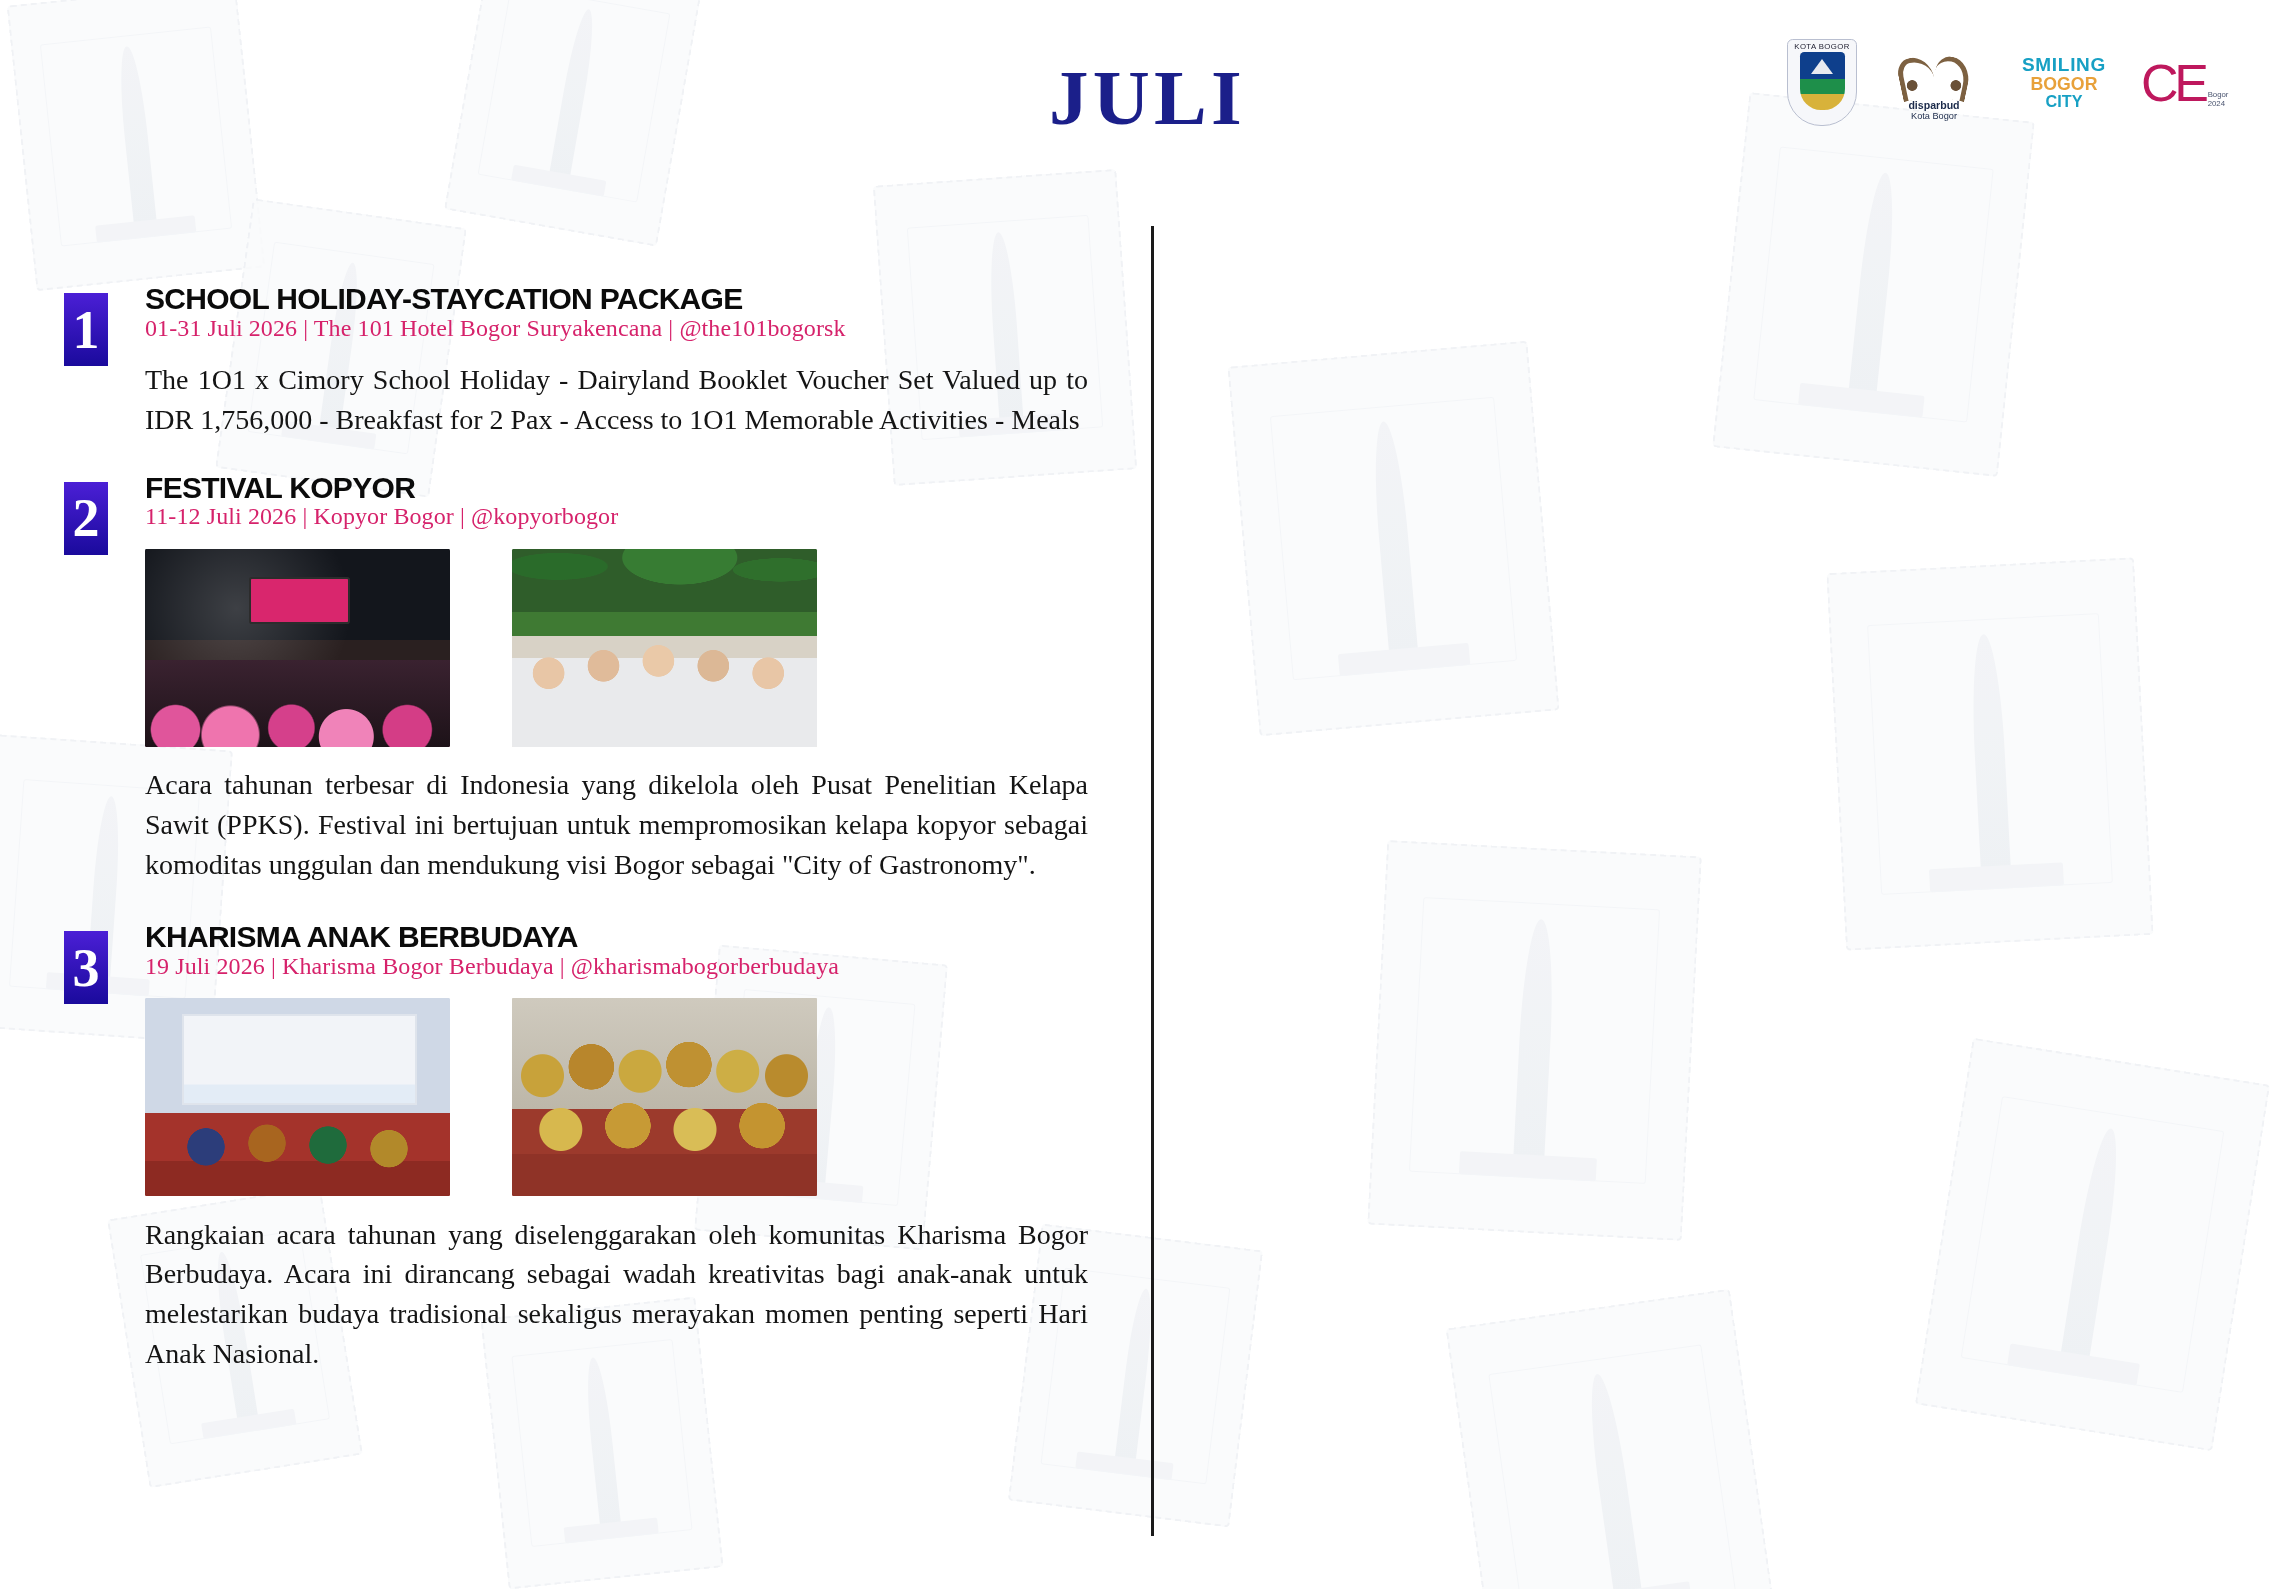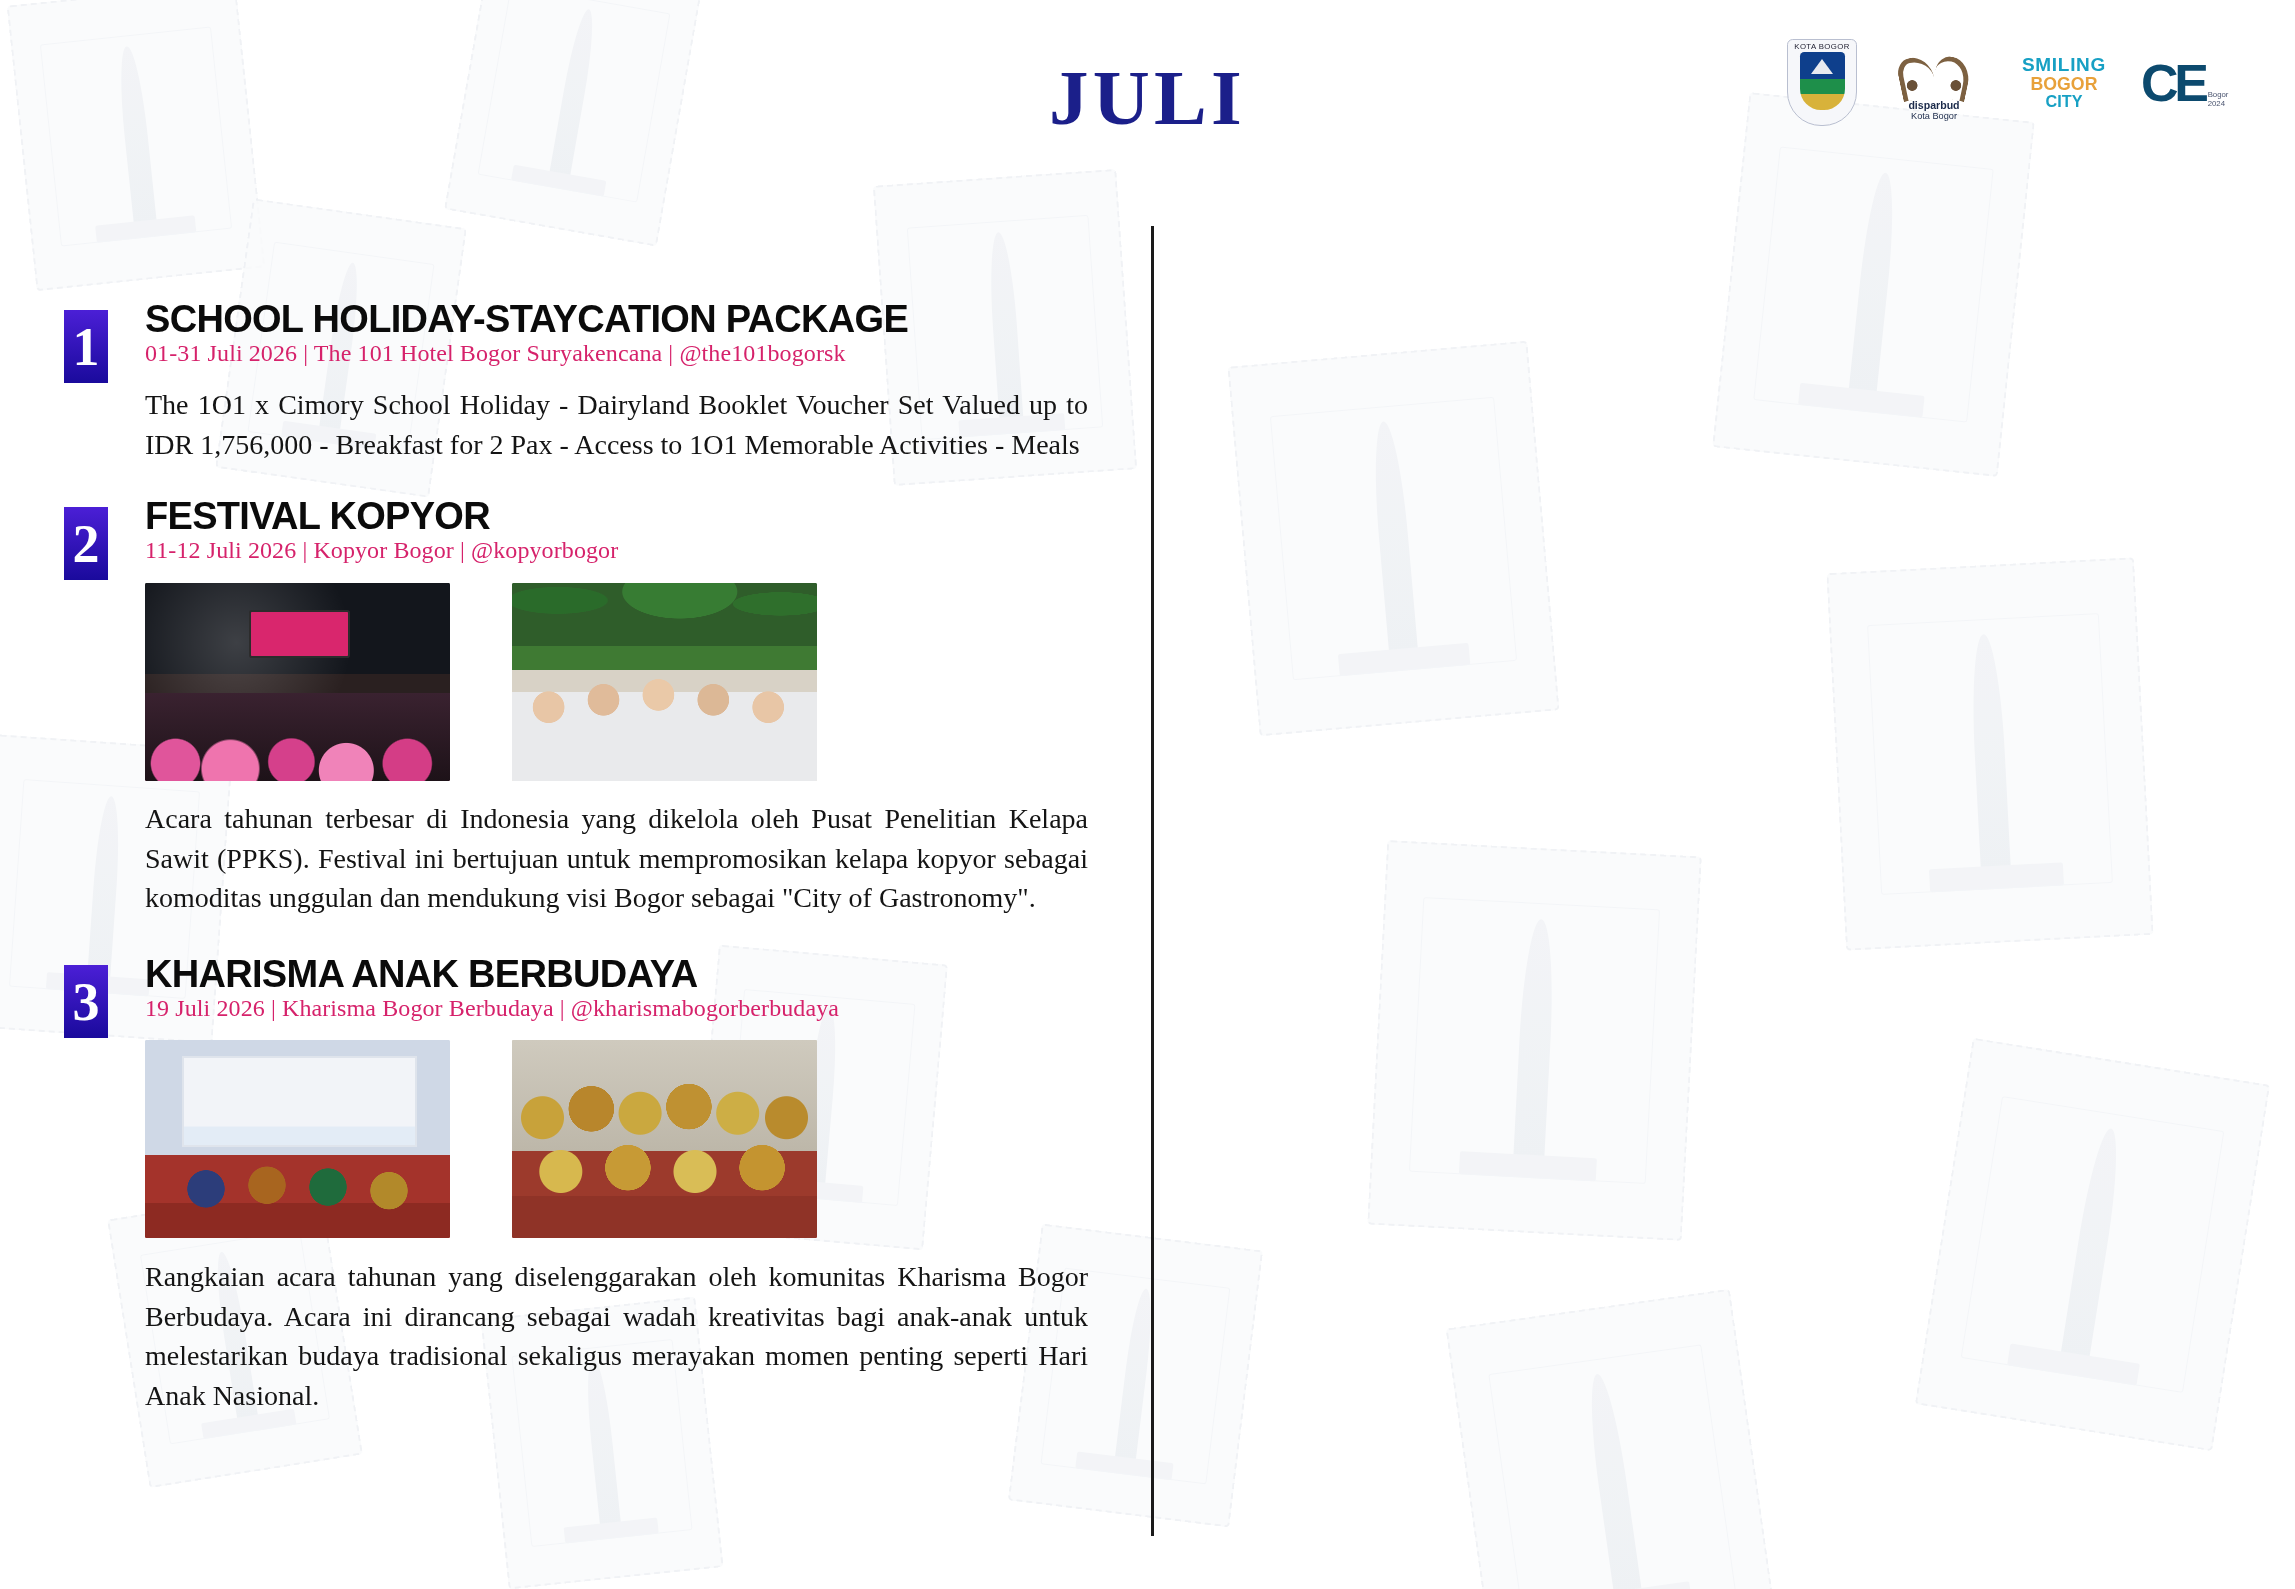--- a/index.html
+++ b/index.html
@@ -144,21 +144,21 @@
   .logo-smiling .s1 { font-size: 19px; letter-spacing:0.7px; }
   .logo-smiling .s2 { font-size: 17.7px; color:#e8a13a; }
   .logo-smiling .s3 { font-size: 16.2px; color:#17a0c4; }
 
   .logo-ce {
     width: 90px; height: 79px;
     display:flex; align-items:center; justify-content:center;
     font-family: "Liberation Sans", sans-serif;
   }
   .logo-ce .mark {
-    font-size: 52px; font-weight: bold; color:#0c4a6e; letter-spacing:-4.2px;
+    font-size: 52px; font-weight: normal; color:#be185d; letter-spacing:-4.2px;
   }
   .logo-ce .sub { font-size: 7.8px; color:#4b5570; margin-top:32.5px; margin-left:2.8px;}
 
   
   .divider {
     position: absolute;
     left: 1151px;
     top: 226px;
     width: 2.8px;
     height: 1310px;
@@ -192,26 +192,25 @@
     align-items: center;
     justify-content: center;
     line-height: 1;
   }
 
   .entry-body { margin-left: 81px; }
 
   .entry-title {
     font-family: "Liberation Sans", sans-serif;
     font-weight: bold;
-    font-size: 38px;
+    font-size: 30px;
     letter-spacing: -0.7px;
     color: #0b0b0b;
     line-height: 1.05;
     white-space: nowrap;
-    margin-top: 17px;
   }
   .entry-meta {
     font-family: "Liberation Serif", serif;
     font-size: 24px;
     color: #d6226b;
     margin-top: 0;
     letter-spacing: 0.1px;
   }
   .entry-desc {
     font-family: "Liberation Serif", serif;

